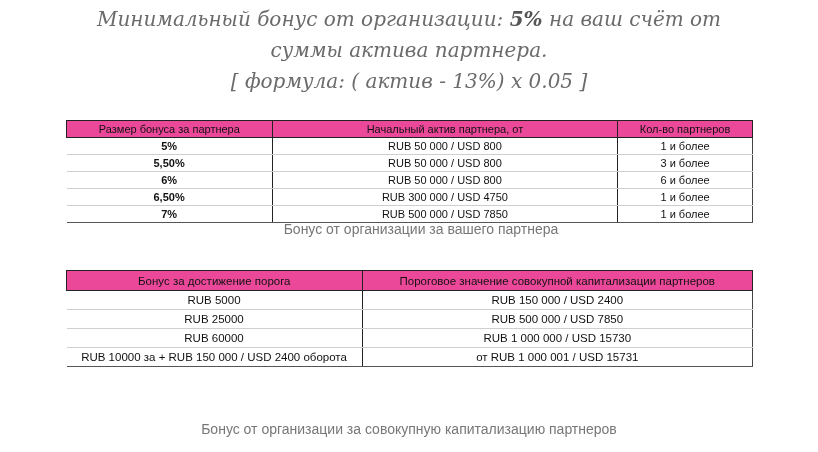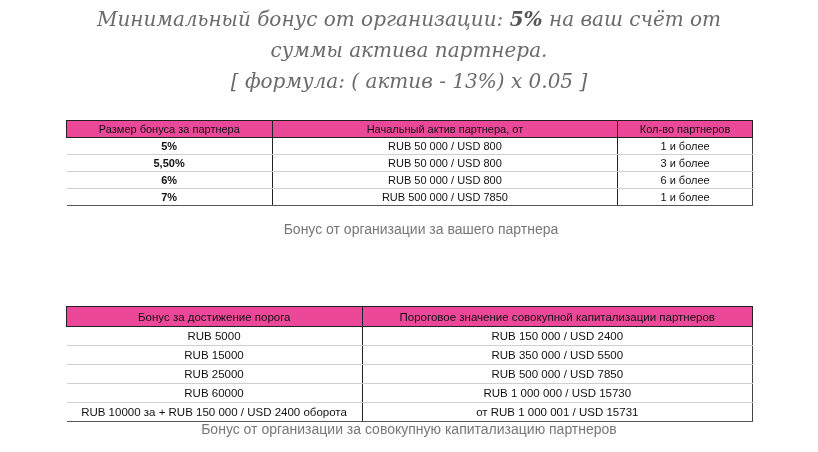--- a/index.html
+++ b/index.html
@@ -24,21 +24,21 @@
     text-align: center; padding: 0;
     border-bottom: 1px solid #cfcfcf;
   }
   table.t td.sep { border-right: 1px solid #222; }
   table.t td.last { border-right: 1px solid #444; }
   table.t tr:last-child td { border-bottom: 1px solid #555; }
   #t1 { left: 66px; top: 120px; width: 687px; }
   #t1 th { height: 16px; }
   #t1 td { height: 16px; }
   #t1 td.c1 { font-weight: bold; }
-  #t2 { left: 66px; top: 270px; width: 687px; font-size: 11.5px; margin-top: 36px; }
+  #t2 { left: 66px; top: 270px; width: 687px; font-size: 11.5px; }
   #t2 th { height: 19px; }
   #t2 td { height: 18px; }
   .caption {
     position: absolute; left: 0; width: 818px; text-align: center;
     font-family: "Liberation Sans", sans-serif; font-size: 14px; color: #777;
   }
   #cap1 { top: 221px; padding-left: 12px; }
   #cap2 { top: 421px; }
 </style>
 </head>
@@ -73,20 +73,25 @@
       <td class="c1 sep">5,50%</td>
       <td class="sep">RUB 50 000 / USD 800</td>
       <td class="last">3 и более</td>
     </tr>
     <tr>
       <td class="c1 sep">6%</td>
       <td class="sep">RUB 50 000 / USD 800</td>
       <td class="last">6 и более</td>
     </tr>
     <tr>
+      <td class="c1 sep">6,50%</td>
+      <td class="sep">RUB 300 000 / USD 4750</td>
+      <td class="last">1 и более</td>
+    </tr>
+    <tr>
       <td class="c1 sep">7%</td>
       <td class="sep">RUB 500 000 / USD 7850</td>
       <td class="last">1 и более</td>
     </tr>
   </tbody>
 </table>
 
 <div class="caption" id="cap1">Бонус от организации за вашего партнера</div>
 
 <table class="t" id="t2">
@@ -99,24 +104,20 @@
       <th>Бонус за достижение порога</th>
       <th>Пороговое значение совокупной капитализации партнеров</th>
     </tr>
   </thead>
   <tbody>
     <tr>
       <td class="sep">RUB 5000</td>
       <td class="last">RUB 150 000 / USD 2400</td>
     </tr>
     <tr>
-      <td class="sep">RUB 15000</td>
-      <td class="last">RUB 350 000 / USD 5500</td>
-    </tr>
-    <tr>
       <td class="sep">RUB 25000</td>
       <td class="last">RUB 500 000 / USD 7850</td>
     </tr>
     <tr>
       <td class="sep">RUB 60000</td>
       <td class="last">RUB 1 000 000 / USD 15730</td>
     </tr>
     <tr>
       <td class="sep">RUB 10000 за + RUB 150 000 / USD 2400 оборота</td>
       <td class="last">от RUB 1 000 001 / USD 15731</td>

